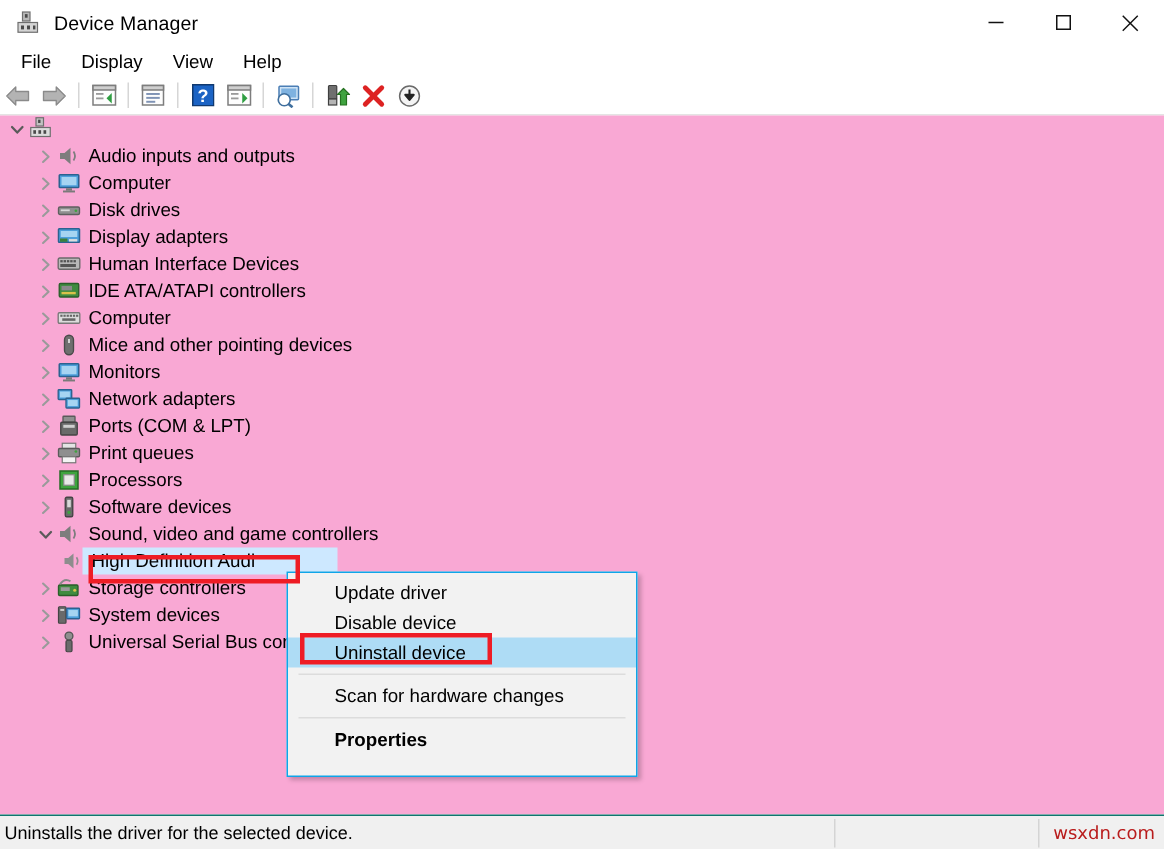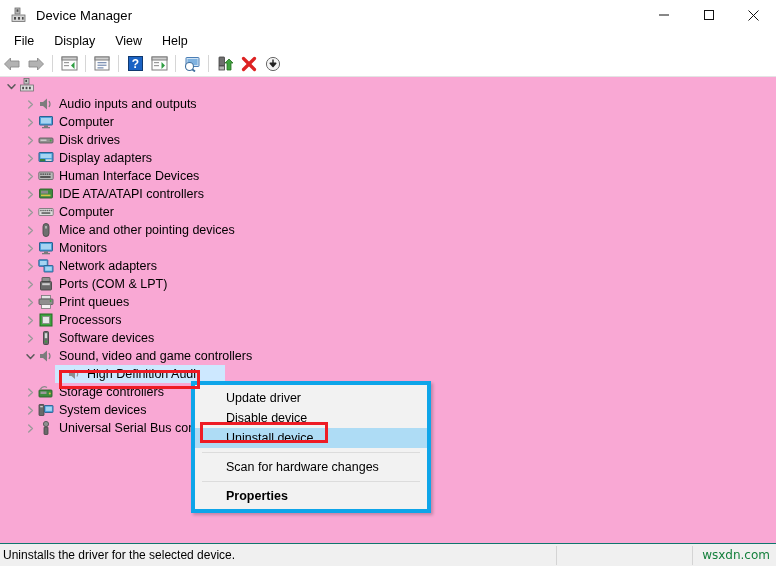--- a/index.html
+++ b/index.html
@@ -83,21 +83,21 @@
   }
   .tlabel{
     font-size:12.5px;color:#000;line-height:18px;
   }
 
   
   #rootrow{padding-left:3px;}
   
   .d1{padding-left:22px;}
   
-  .d2{padding-left:66px;}
+  .d2{padding-left:40px;}
 
   
   #selrow{
     position:relative;
   }
   #selhl{
     position:absolute;left:55px;top:0;width:170px;height:18px;
     background:#cde8ff;
   }
   #selrow .ticon,#selrow .tlabel{position:relative;z-index:2;}
@@ -105,24 +105,24 @@
   
   .redbox{
     position:absolute;border:3px solid #ee1c25;
     box-sizing:border-box;pointer-events:none;z-index:60;
   }
 
   
   #ctxmenu{
     position:absolute;left:191px;top:381px;width:232px;
     background:#f2f2f2;
-    border:4px solid #0ea5e9;
+    border:1px solid #0ea5e9;
     box-shadow:2px 2px 3px rgba(0,0,0,0.22);
     z-index:40;
-    padding:3px 0 3px 0;
+    padding:3px 0 14px 0;
   }
   .mi{
     height:20px;line-height:20px;
     font-size:12.5px;color:#000;
     padding-left:31px;
     position:relative;
   }
   .mi.bold{font-weight:bold;}
   .mi.sel{background:#aedcf5;}
   .msep{
@@ -135,21 +135,21 @@
     background:#f0f0f0;
     border-top:1px solid #0f766e;
   }
   #statusbar .spanel{
     position:absolute;top:0;height:22px;display:flex;align-items:center;
   }
   #status-text{left:3px;font-size:12px;color:#000;}
   .vdiv{position:absolute;top:2px;width:1px;height:19px;background:#d4d4d4;}
   #wm{
     right:6px;top:0;height:22px;display:flex;align-items:center;
-    font-size:12px;color:#15803d;font-family:"DejaVu Sans", sans-serif;
+    font-size:12px;color:#b91c1c;font-family:"DejaVu Sans", sans-serif;
   }
 </style>
 </head>
 <body>
 
 <div id="titlebar">
   <span id="title-icon">
     <svg width="16" height="16" viewBox="0 0 16 16">
       <rect x="4" y="1" width="5" height="6" fill="#b9b9b9" stroke="#6e6e6e" stroke-width="0.8"></rect>
       <rect x="5.6" y="2.4" width="1.8" height="2.4" fill="#4a4a4a"></rect>

